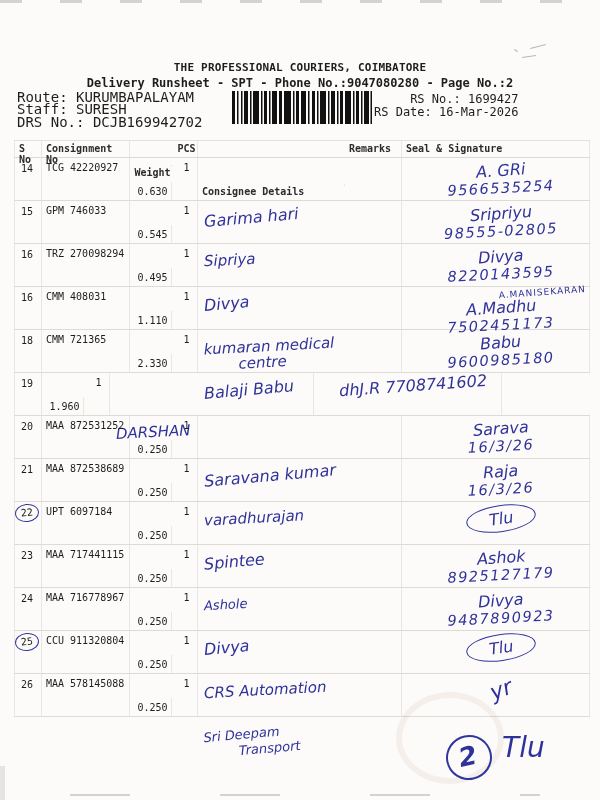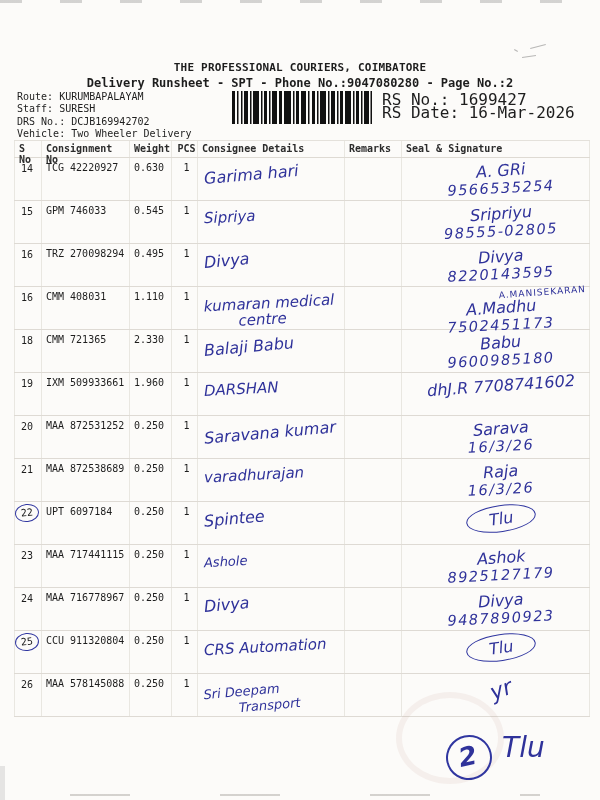--- a/index.html
+++ b/index.html
@@ -22,42 +22,42 @@
   .pencil-marks i:nth-child(2){ top:14px; left:10px; width:14px; transform:rotate(-8deg); }
   .pencil-marks i:nth-child(3){ top:8px;  left:2px;  width:4px;  transform:rotate(30deg); }
   .stamp-ghost { left:396px; top:692px; width:96px; height:80px; border-radius:50%;
                  border:6px solid rgba(205,170,160,.14); }
 
   
   .company  { position:absolute; top:61px;  left:0; width:600px; text-align:center;
               font-weight:bold; font-size:11px; letter-spacing:.2px; }
   .runline  { position:absolute; top:76px;  left:0; width:600px; text-align:center;
               font-weight:bold; font-size:12px; }
-  .info-left  { position:absolute; top:91px; left:17px; font-size:10px; line-height:12.4px; white-space:nowrap; }
+  .info-left  { position:absolute; top:91px; left:17px; font-size:14px; line-height:12.4px; white-space:nowrap; }
   .info-left .b { font-weight:normal; }
-  .info-right { position:absolute; top:93px; left:382px; font-size:16px; line-height:13px; white-space:nowrap; }
+  .info-right { position:absolute; top:93px; left:374px; font-size:12px; line-height:13px; white-space:nowrap;text-align:right; }
   .barcode { position:absolute; top:91px; left:232px; width:140px; height:33px; }
 
   
   .table { position:absolute; top:140px; left:14px; width:576px; font-size:10px; }
   .trow  { display:flex; align-items:stretch; border-bottom:1px solid rgba(167,158,142,.35); }
   .thead { height:16px; color:#2c2c2c; font-weight:bold; border-top:1px solid rgba(167,158,142,.28); }
   .thead > div { padding-top:2px; }
   .tbody-row { height:42px; }
   .trow > div { border-right:1px solid rgba(167,158,142,.22); box-sizing:border-box; padding-left:4px; position:relative; }
   .trow > div:first-child { border-left:1px solid rgba(167,158,142,.22); }
   .col-sno  { width:28px; }
   .col-con  { width:88px; }
   .col-wt   { width:42px; }
   .col-pcs  { width:26px; }
-  .col-cons { width:147px; }
+  .col-cons { width:147px;margin-top:43px; }
   .col-rem  { width:57px; }
   .col-seal { width:188px; }
   .tbody-row .col-sno, .tbody-row .col-con, .tbody-row .col-wt, .tbody-row .col-pcs { padding-top:4px; }
-  .col-wt  { text-align:left; padding-left:8px; }
+  .col-wt  { text-align:center; padding-left:8px;margin-top:24px; }
   .col-pcs { text-align:center; padding-left:0; }
 
   
   .sno-inner { display:inline-block; padding:1px 2px; }
   .circled .sno-inner {
     border:1.5px solid #3036a0; border-radius:50%; padding:2px 5px 3px 5px;
     transform:rotate(-6deg); margin-left:-4px; margin-top:-2px;
   }
 
   
@@ -101,21 +101,20 @@
     </div>
   <div class="artifact stamp-ghost"></div>
 
   <div class="company">THE PROFESSIONAL COURIERS, COIMBATORE</div>
   <div class="runline">Delivery Runsheet - SPT - Phone No.:9047080280 - Page No.:2</div>
 
   <div class="info-left">
     <div><span>Route:</span> <span>KURUMBAPALAYAM</span></div>
     <div class="b"><span>Staff:</span> <span>SURESH</span></div>
     <div class="b"><span>DRS No.:</span> <span>DCJB169942702</span></div>
-    <div><span>Vehicle:</span> <span>Two Wheeler Delivery</span></div>
   </div>
 
   <svg class="barcode" viewBox="0 0 140 33" preserveAspectRatio="none">
     <g fill="#111">
       <rect x="0" y="0" width="3" height="33"></rect>
         <rect x="5" y="0" width="1.5" height="33"></rect>
       <rect x="9" y="0" width="1.5" height="33"></rect>
         <rect x="12" y="0" width="4" height="33"></rect>
       <rect x="18" y="0" width="1.5" height="33"></rect>
         <rect x="21" y="0" width="6" height="33"></rect>
@@ -251,21 +250,20 @@
       <div class="col-seal">
         <span class="sig-wrap">
           
           <span class="hw sig-name">Babu</span>
           <span class="hw sig-phone">9600985180</span>
         </span>
       </div>
     </div>
         <div class="trow tbody-row">
       <div class="col-sno"><span class="sno-inner">19</span></div>
-      <div class="col-con">IXM 509933661</div>
       <div class="col-wt">1.960</div>
       <div class="col-pcs">1</div>
       <div class="col-cons">
         <span class="hw consignee-hw">
           <span>DARSHAN</span><span class="line2"></span>
         </span>
       </div>
       <div class="col-rem"></div>
       <div class="col-seal">
         <span class="sig-wrap">

